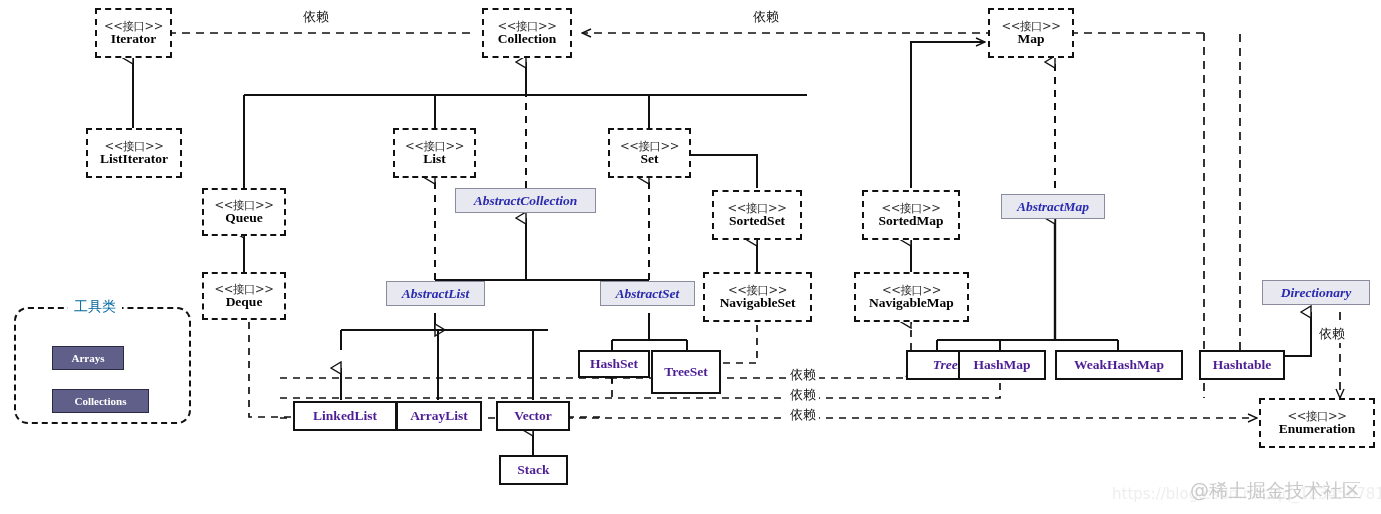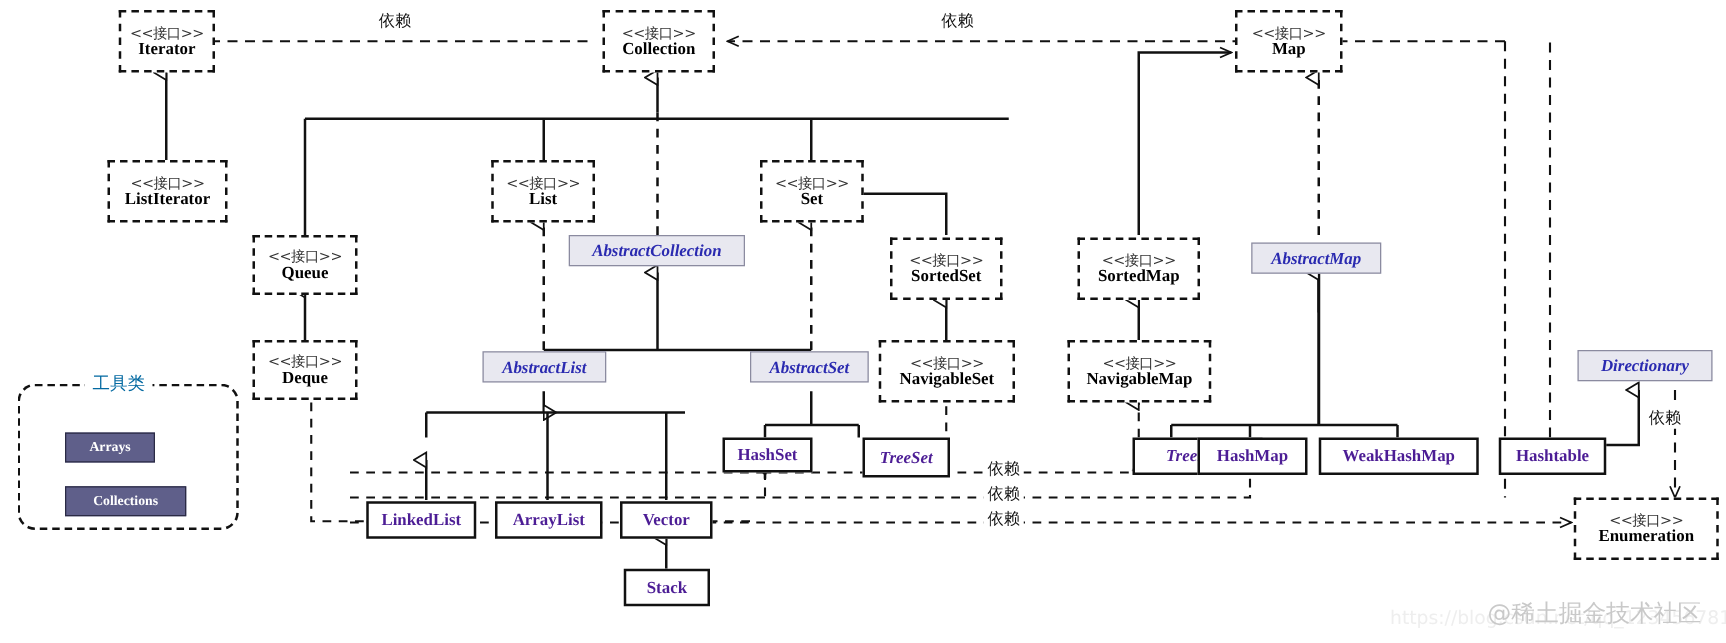--- a/index.html
+++ b/index.html
@@ -234,41 +234,41 @@
 
 
   <div class="node abs" style="left:1001px;top:194px;width:104px;height:25px;">
     <div class="nm">AbstractMap</div>
   </div>
 
   <div class="node abs" style="left:1262px;top:280px;width:108px;height:25px;">
     <div class="nm">Directionary</div>
   </div>
 
-  <div class="node cls" style="left:293px;top:401px;width:88px;height:30px;">
+  <div class="node cls" style="left:293px;top:401px;width:104px;height:30px;">
     <div class="nm">LinkedList</div>
   </div>
 
   <div class="node cls" style="left:396px;top:401px;width:86px;height:30px;">
     <div class="nm">ArrayList</div>
   </div>
 
   <div class="node cls" style="left:496px;top:401px;width:74px;height:30px;">
     <div class="nm">Vector</div>
   </div>
 
   <div class="node cls" style="left:499px;top:455px;width:69px;height:30px;">
     <div class="nm">Stack</div>
   </div>
 
   <div class="node cls" style="left:578px;top:350px;width:72px;height:28px;">
     <div class="nm">HashSet</div>
   </div>
 
-  <div class="node cls" style="left:690px;top:350px;width:70px;height:32px;font-style:italic;">
+  <div class="node cls" style="left:651px;top:350px;width:70px;height:44px;">
     <div class="nm">TreeSet</div>
   </div>
 
   <div class="node cls" style="left:906px;top:350px;width:104px;height:30px;font-style:italic;">
     <div class="nm">TreeMap</div>
   </div>
 
   <div class="node cls" style="left:958px;top:350px;width:88px;height:30px;">
     <div class="nm">HashMap</div>
   </div>

